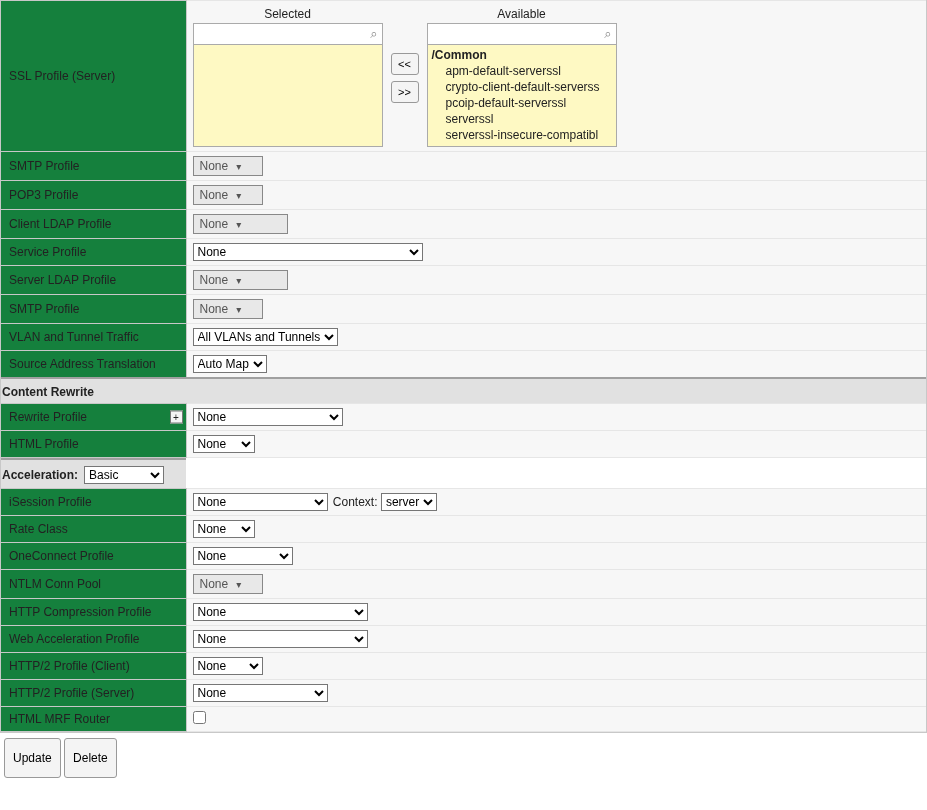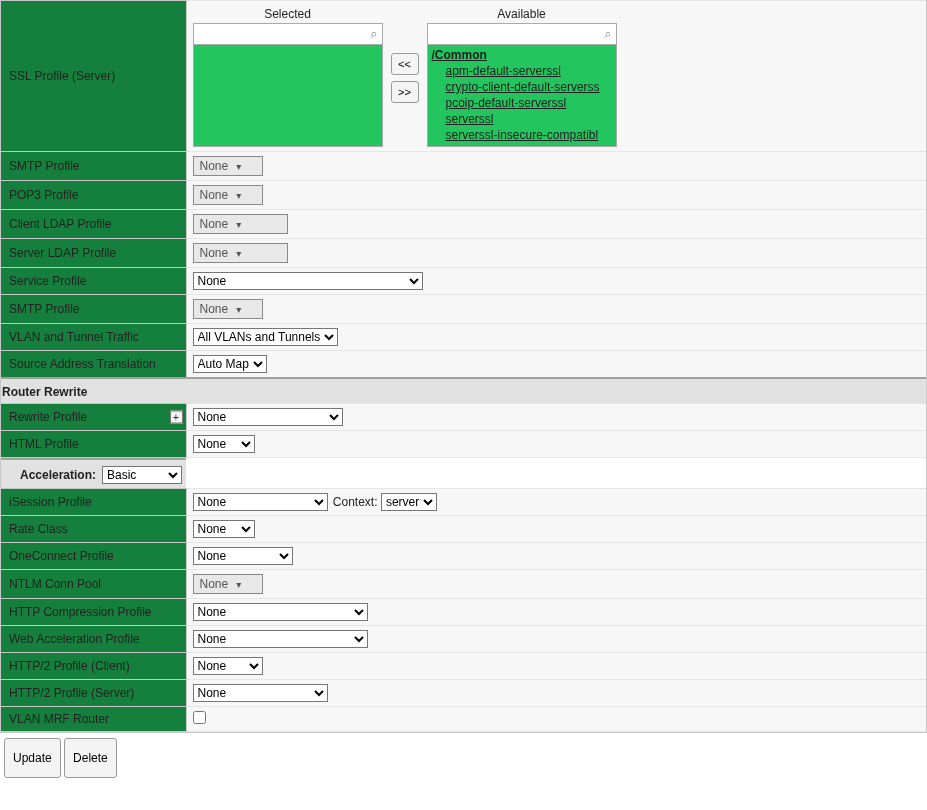--- a/index.html
+++ b/index.html
@@ -29,21 +29,21 @@
     border-right: none;
     padding: 4px 6px;
     vertical-align: middle;
   }
   .section-header {
     background: #e1e1e1;
     border-top: 2px solid #a0a0a0;
     padding: 6px 4px 4px 1px;
     font-weight: bold;
   }
-  .section-header.with-select { display:flex; align-items:center; gap:6px; font-weight:bold;justify-content:flex-end;}
+  .section-header.with-select { display:flex; align-items:center; gap:6px; font-weight:bold;}
   .section-header.with-select select { font-weight: normal; }
   select, input[type="text"], .fake-select {
     font-family: Arial, Helvetica, sans-serif;
     font-size: 12px;
   }
   .fake-select {
     display: inline-flex;
     align-items: center;
     border: 1px solid #888;
     background: #e8e8e8;
@@ -83,24 +83,23 @@
     background: transparent;
   }
   .dl-search .mag {
     color: #888;
     padding: 0 4px;
     font-size: 13px;
   }
   .dl-list {
     border: 1px solid #aaa;
     border-top: none;
-    background: #22c55e;
+    background: #fef9c3;
     overflow-y: scroll;
     position: relative;
-    text-decoration: underline;
   }
   .dl-list-inner { padding: 2px 4px; line-height: 16px; font-size: 12px; }
   .dl-list-inner .group { font-weight: bold; }
   .dl-list-inner .item { padding-left: 14px; white-space: nowrap; overflow: hidden; }
   .dl-arrows {
     display: flex;
     flex-direction: column;
     gap: 6px;
     padding: 0 8px;
     margin-top: 46px;
@@ -219,35 +218,35 @@
   <tr>
     <td class="label">Client LDAP Profile</td>
     <td class="field">
       <span class="fake-select w95">
               <span>None</span>
               <span class="caret">▾</span>
             </span>
     </td>
   </tr>
   <tr>
+    <td class="label">Service Profile</td>
+    <td class="field">
+      <select class="white w230"><option>None</option></select>
+    </td>
+  </tr>
+  <tr>
     <td class="label">Server LDAP Profile</td>
     <td class="field">
       <span class="fake-select w95">
               <span>None</span>
               <span class="caret">▾</span>
             </span>
     </td>
   </tr>
   <tr>
-    <td class="label">Service Profile</td>
-    <td class="field">
-      <select class="white w230"><option>None</option></select>
-    </td>
-  </tr>
-  <tr>
     <td class="label">SMTP Profile</td>
     <td class="field">
       <span class="fake-select w70">
               <span>None</span>
               <span class="caret">▾</span>
             </span>
     </td>
   </tr>
   <tr>
     <td class="label">VLAN and Tunnel Traffic</td>
@@ -256,21 +255,21 @@
     </td>
   </tr>
   <tr>
     <td class="label">Source Address Translation</td>
     <td class="field">
       <select class="white"><option>Auto Map</option></select>
     </td>
   </tr>
 
   <tr>
-          <td colspan="2" class="section-header">Router Rewrite</td>
+          <td colspan="2" class="section-header">Content Rewrite</td>
         </tr>
 
   <tr>
     <td class="label">
       <span>Rewrite Profile</span>
       <span class="plus-box">+</span>
     </td>
     <td class="field">
       <select class="white w150"><option>None</option></select>
     </td>
@@ -336,21 +335,21 @@
       <select class="white w70"><option>None</option></select>
     </td>
   </tr>
   <tr>
     <td class="label">HTTP/2 Profile (Server)</td>
     <td class="field">
       <select class="white w135"><option>None</option></select>
     </td>
   </tr>
   <tr>
-    <td class="label">VLAN MRF Router</td>
+    <td class="label">HTML MRF Router</td>
     <td class="field">
       <input type="checkbox" style="">
     </td>
   </tr>
 </tbody>
     </table>
 </div>
 
 <div class="footer">
   <button>Update</button>

